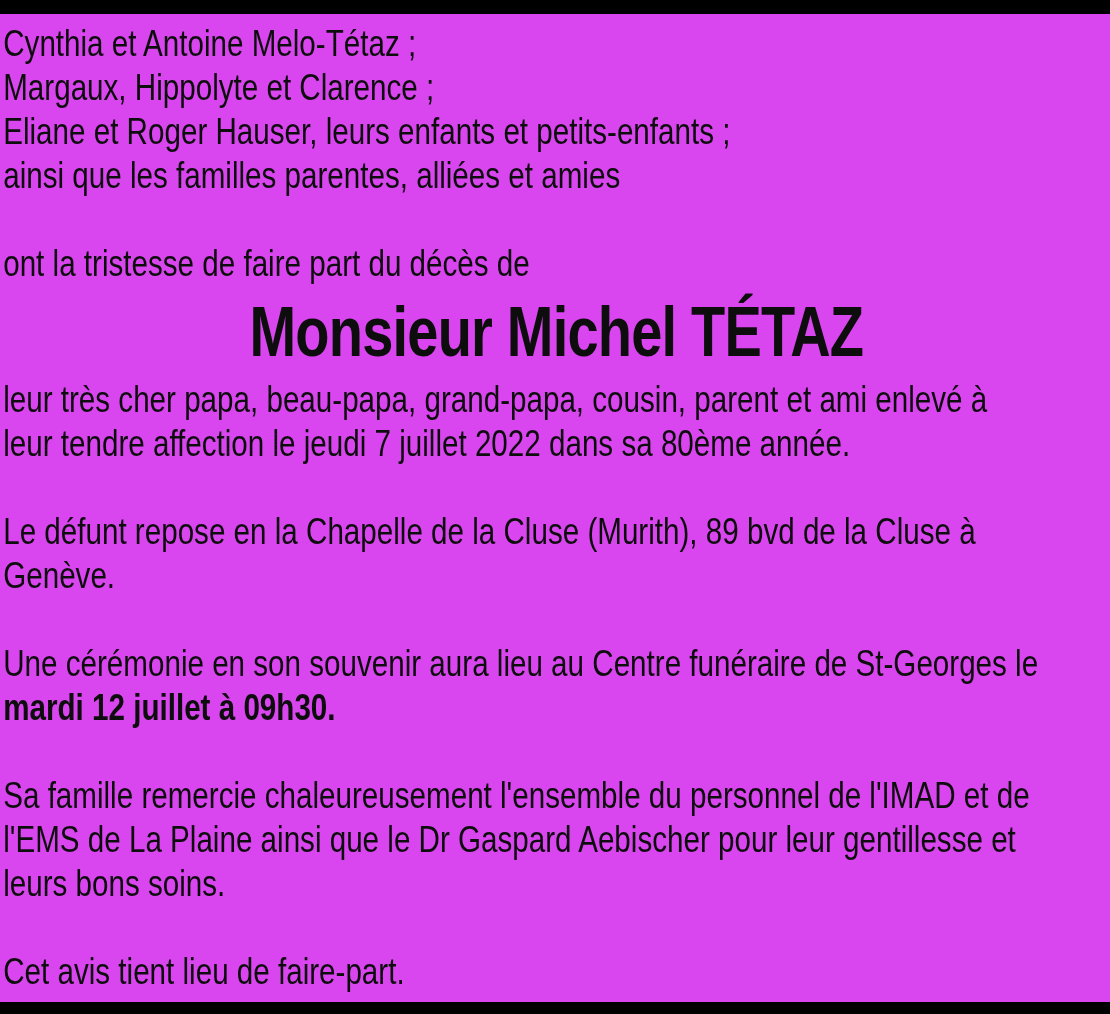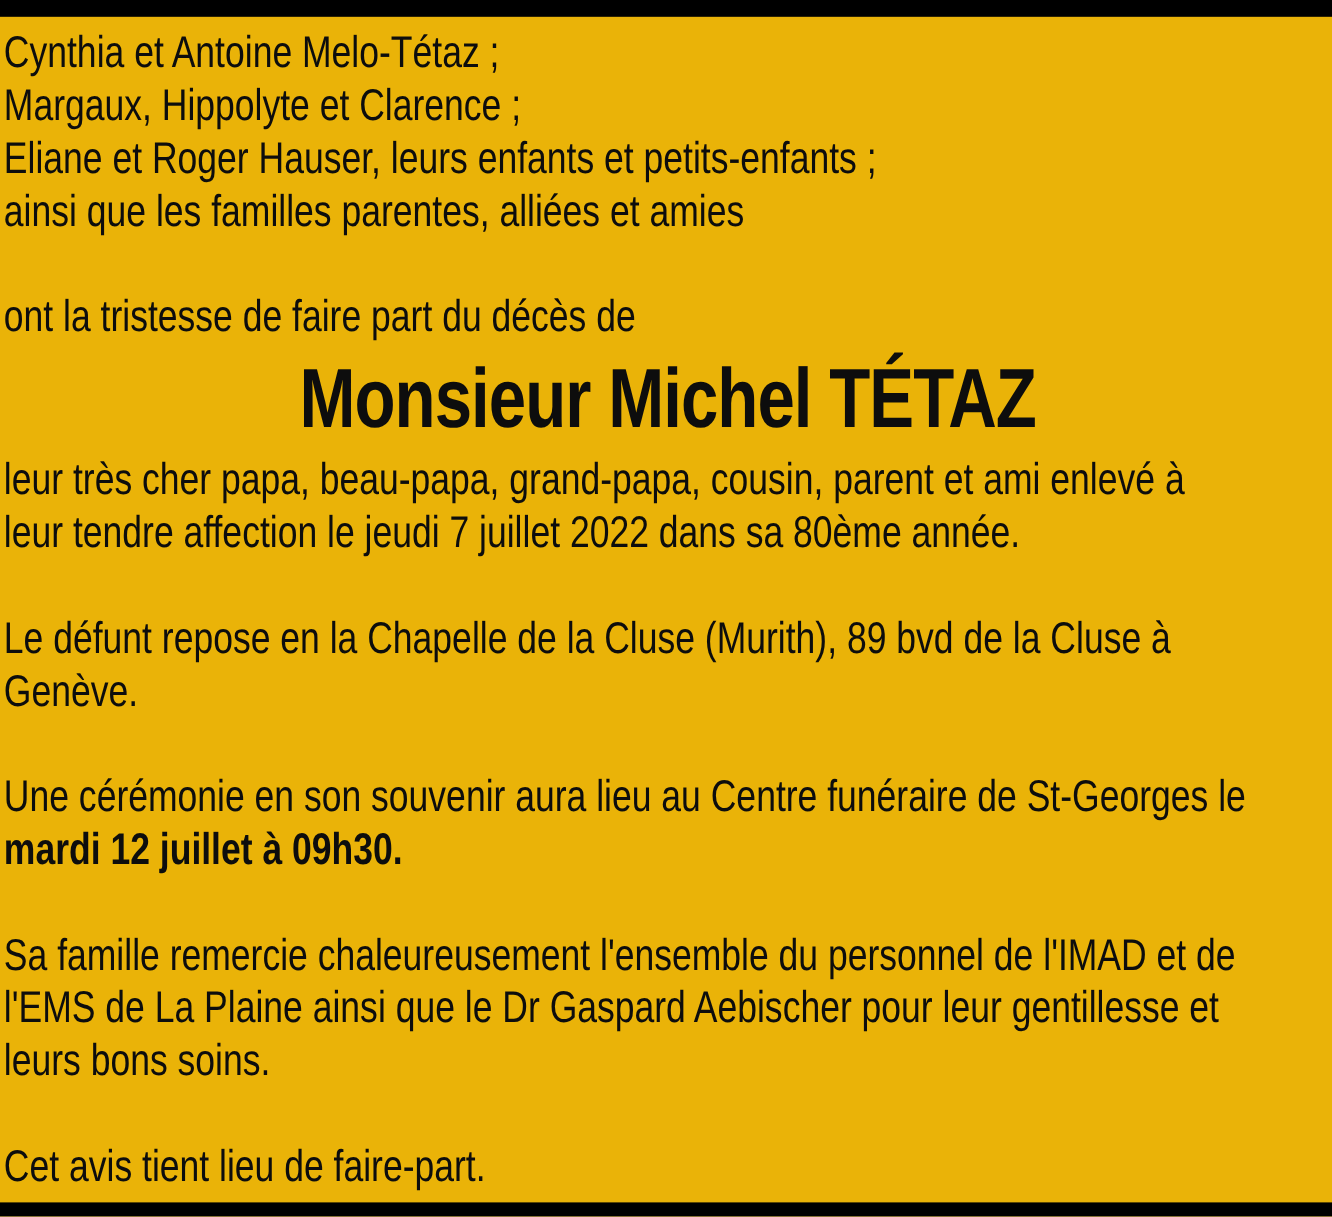--- a/index.html
+++ b/index.html
@@ -3,21 +3,21 @@
 <meta charset="utf-8">
 <style>
   * { margin: 0; padding: 0; box-sizing: border-box; }
   html, body { background: #ffffff; }
   body { font-family: "Liberation Sans", sans-serif; }
 
   .page {
     position: relative;
     width: 1110px;
     height: 1014px;
-    background: #eab308;
+    background: #d946ef;
     overflow: hidden;
     text-decoration: underline;
   }
 
   .bar {
     position: absolute;
     left: 0;
     width: 100%;
     background: #000000;
   }

